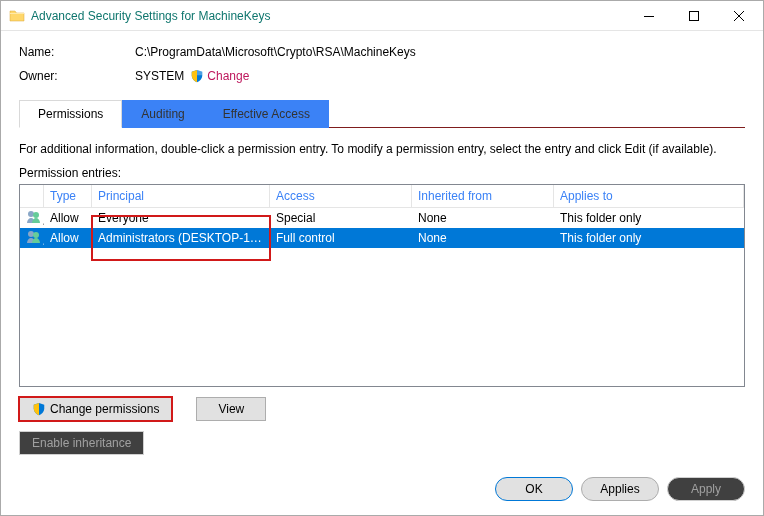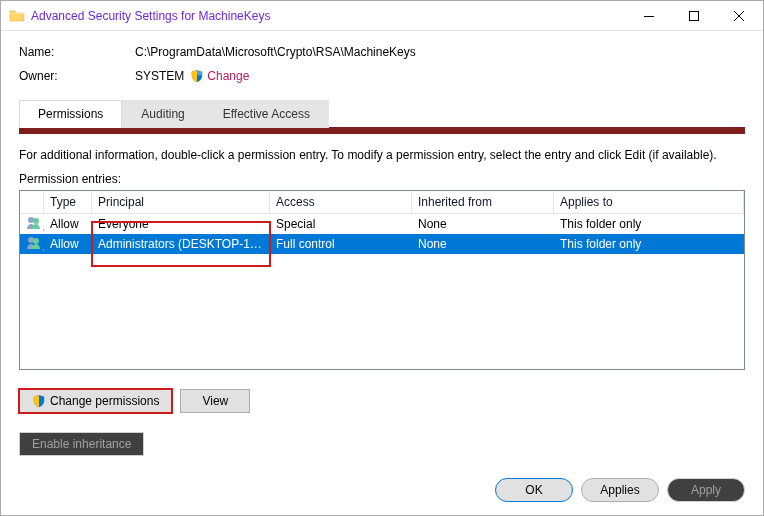--- a/index.html
+++ b/index.html
@@ -1,52 +1,52 @@
 <!DOCTYPE html>
 <html><head>
   <meta charset="utf-8">
   <style>
     * { box-sizing: border-box; margin: 0; padding: 0; font-family: "Segoe UI", Tahoma, sans-serif; font-size: 12px; }
     body { background: #fff; width: 764px; height: 516px; overflow: hidden; }
     .window { width: 764px; height: 516px; border: 1px solid #aaa; background: #fff; display: flex; flex-direction: column; }
     .titlebar { height: 30px; display: flex; align-items: center; padding: 0 2px 0 8px; border-bottom: 1px solid #e5e5e5; }
     .titlebar .folder-icon { width: 16px; height: 16px; margin-right: 6px; }
-    .titlebar .title { flex: 1; color: #6d28d9; }
+    .titlebar .title { flex: 1; color: #0f766e; }
     .titlebar .win-controls { display: flex; }
     .titlebar .win-btn { width: 45px; height: 29px; display: flex; align-items: center; justify-content: center; color: #333; }
     .content { flex: 1; padding: 14px 18px 12px 18px; display: flex; flex-direction: column; }
     .field-row { display: flex; align-items: center; margin-bottom: 10px; gap: 36px; }
     .field-row .label { width: 80px; color: #000; }
     .field-row .value { color: #000; display: flex; align-items: center; gap: 6px; }
     .link { color: #be185d; cursor: pointer; display: inline-flex; align-items: center; gap: 3px; }
     .shield-icon { width: 14px; height: 14px; }
-    .tabs { display: flex; border-bottom: 7px solid #7f1d1d; margin-top: 6px; }
-    .tab { padding: 6px 18px; border: 1px solid transparent; border-bottom: none; cursor: pointer; color: #000; background: #e5e5e5; position: relative; top: 1px; }
+    .tabs { display: flex; border-bottom: 1px solid #7f1d1d; margin-top: 6px; }
+    .tab { padding: 6px 18px; border: 1px solid transparent; border-bottom: none; cursor: pointer; color: #000; background: #3b82f6; position: relative; top: 1px; }
     .tab.active { border-color: #d9d9d9; background: #fff; border-bottom: 1px solid #fff; }
     .tab:not(.active) { color: #333; }
     .info-text { margin: 14px 0 10px 0; color: #000; }
     .sub-label { color: #000; margin-bottom: 4px; }
     .grid-wrap { border: 1px solid #828790; flex: 1; display: flex; flex-direction: column; min-height: 180px; background: #fff; }
     .grid-header { display: flex; border-bottom: 1px solid #e5e5e5; background: #fff; }
-    .grid-header .col { padding: 4px 6px; color: #0f172a; border-right: 1px solid #e5e5e5; }
+    .grid-header .col { padding: 4px 6px; color: #3b82f6; border-right: 1px solid #e5e5e5; }
     .col-icon { width: 24px; flex: 0 0 24px; }
     .col-type { width: 48px; flex: 0 0 48px; }
     .col-principal { width: 178px; flex: 0 0 178px; }
     .col-access { width: 142px; flex: 0 0 142px; }
     .col-inherit { width: 142px; flex: 0 0 142px; }
     .col-applies { flex: 1; }
     .grid-body { flex: 1; overflow: auto; }
     .grid-row { display: flex; align-items: center; height: 20px; cursor: default; }
     .grid-row .cell { padding: 15px 6px; white-space: nowrap; overflow: hidden; text-overflow: ellipsis; }
     .grid-row.selected { background: #0078d7; color: #fff; }
     .grid-row.selected .cell { color: #fff; }
     .grid-row:not(.selected) .cell { color: #000; }
     .user-icon { width: 16px; height: 16px; }
     .highlight-red { outline: 2px solid #d11919; outline-offset: -1px; }
-    .button-row { display: flex; gap: 8px; margin-top: 19px; }
+    .button-row { display: flex; gap: 24px; margin-top: 10px; }
     .btn { padding: 4px 12px; min-width: 70px; border: 1px solid #adadad; background: #e1e1e1; color: #000; cursor: pointer; display: inline-flex; align-items: center; justify-content: center; gap: 4px; height: 24px; }
     .btn:disabled { color: #a0a0a0; background: #404040; border-color: #d0d0d0; cursor: default; }
     .footer { display: flex; justify-content: flex-end; gap: 8px; padding: 10px 18px 14px 18px; border-top: none; }
     .footer .btn { min-width: 78px; border-radius: 12px; }
     .btn.default { border-color: #0078d7; }
   </style>
 </head>
 <body>
 
 <div class="window">

